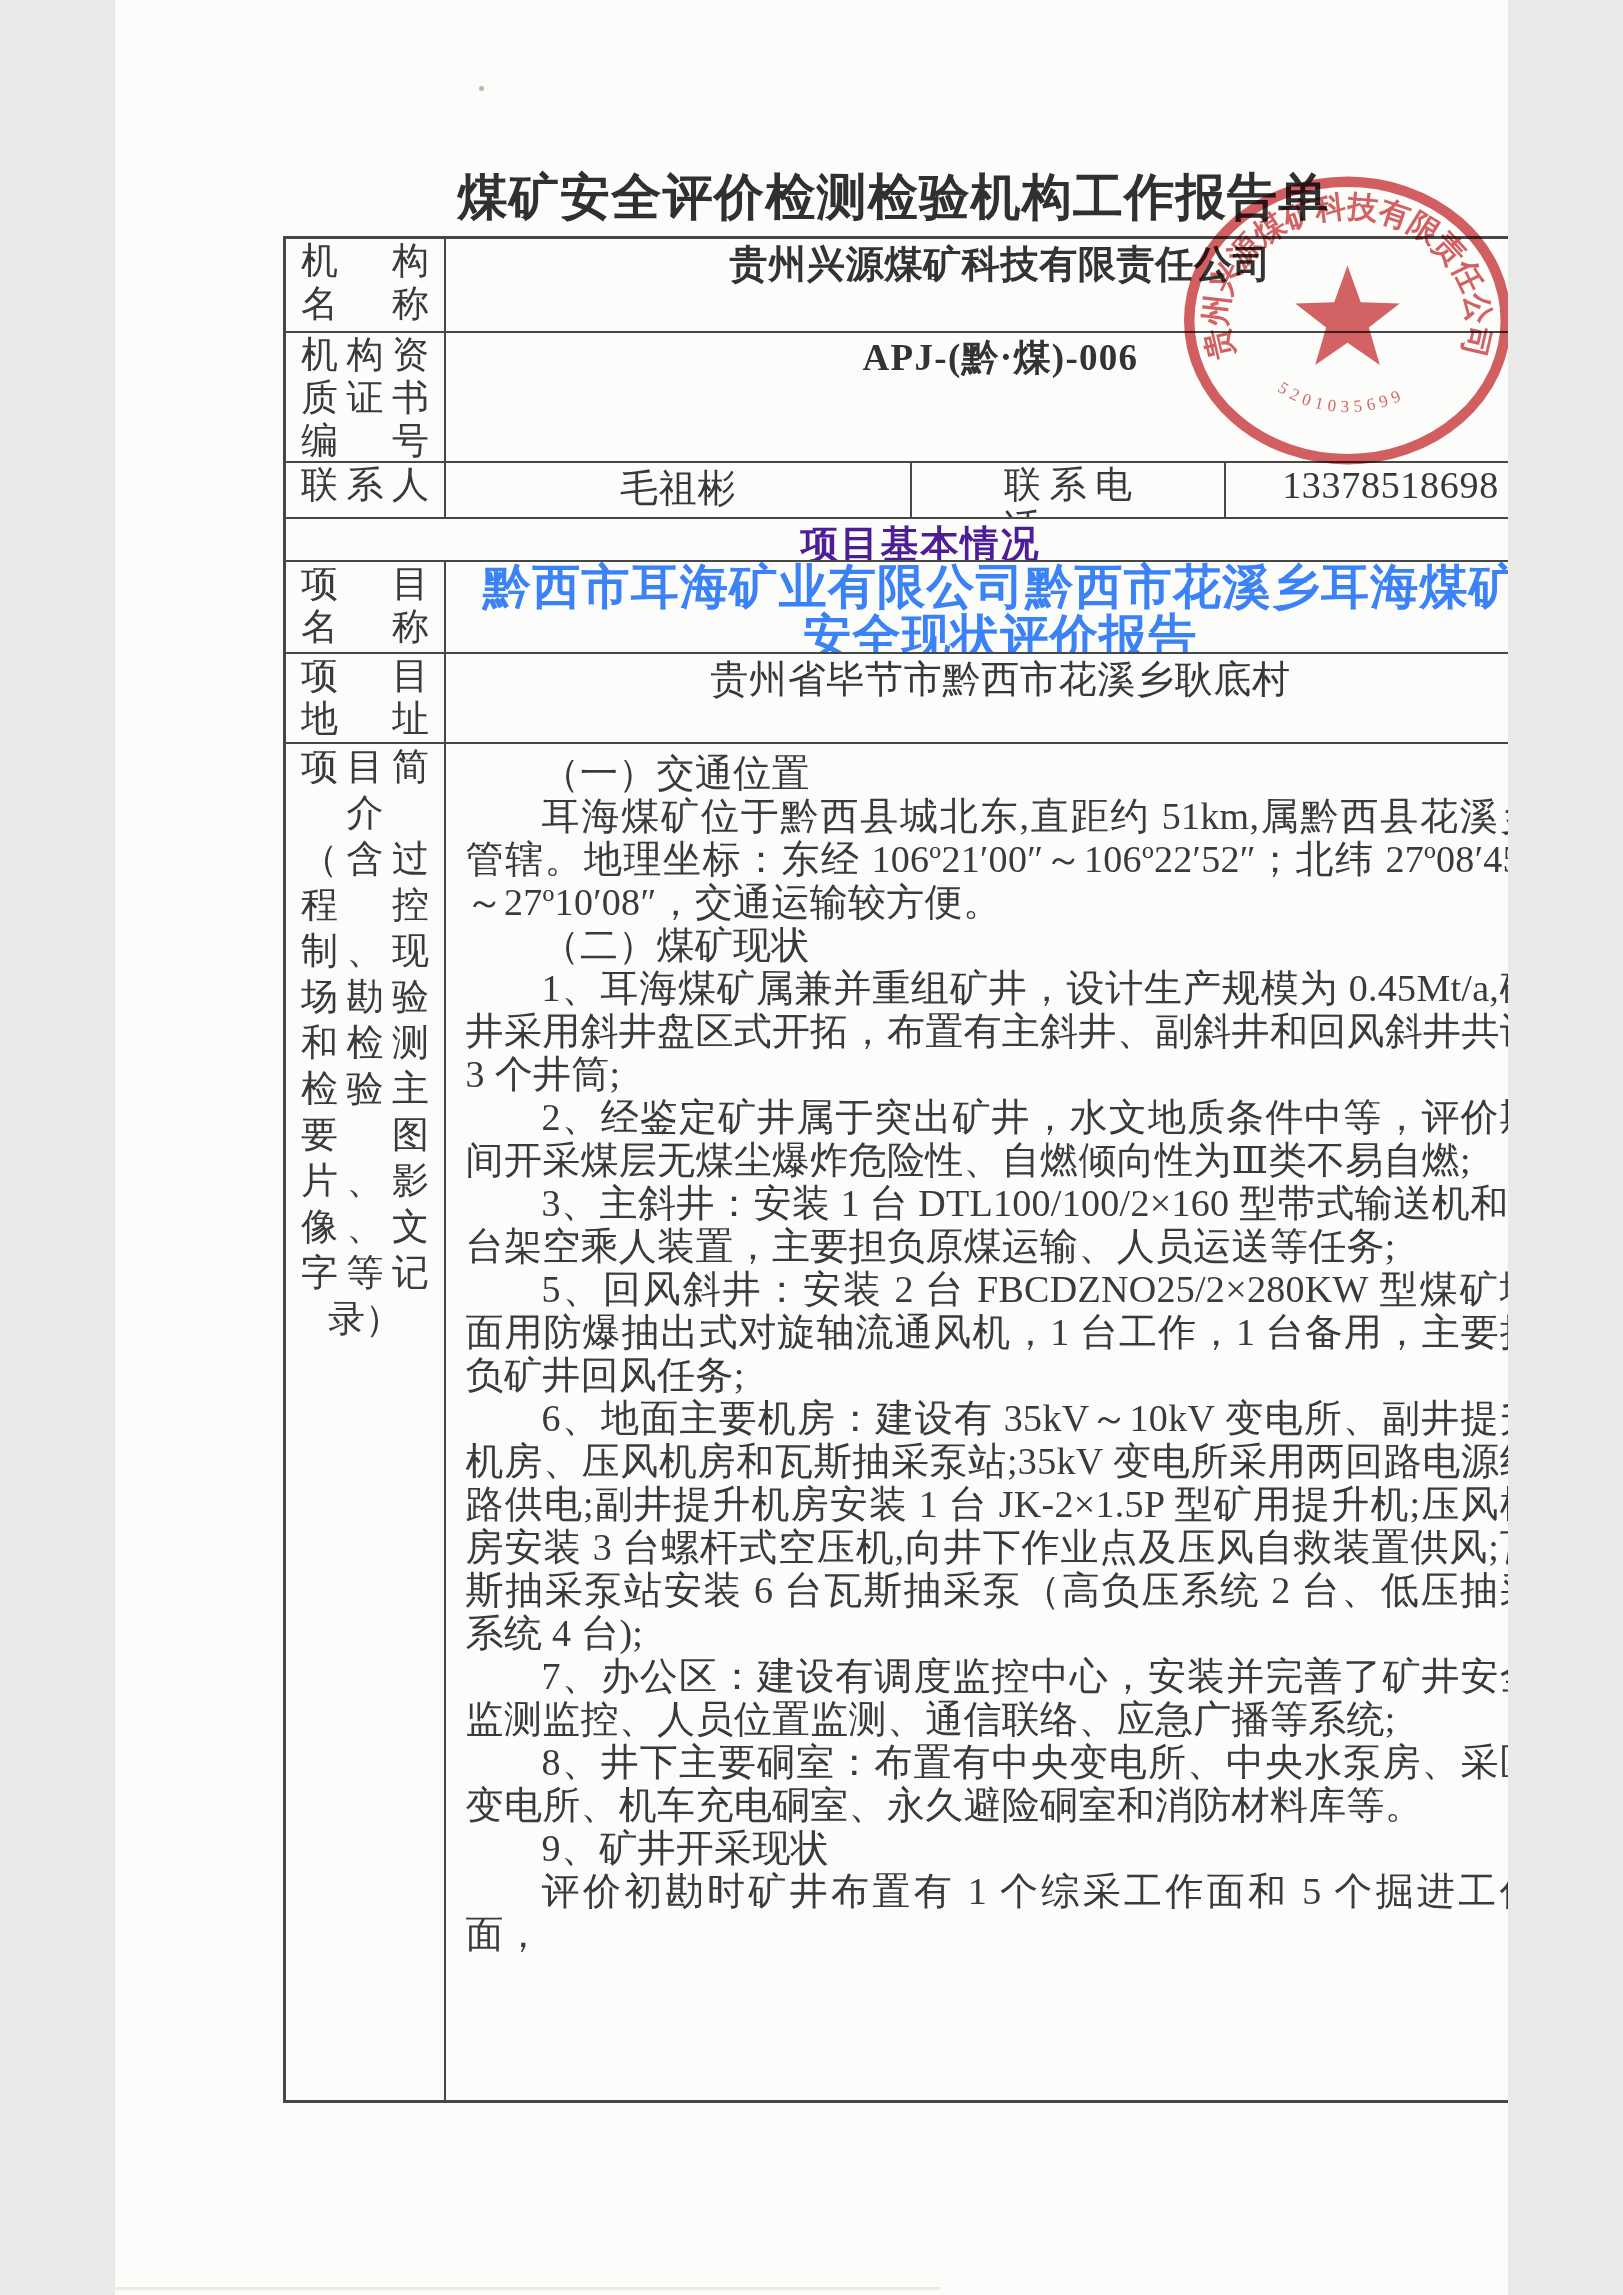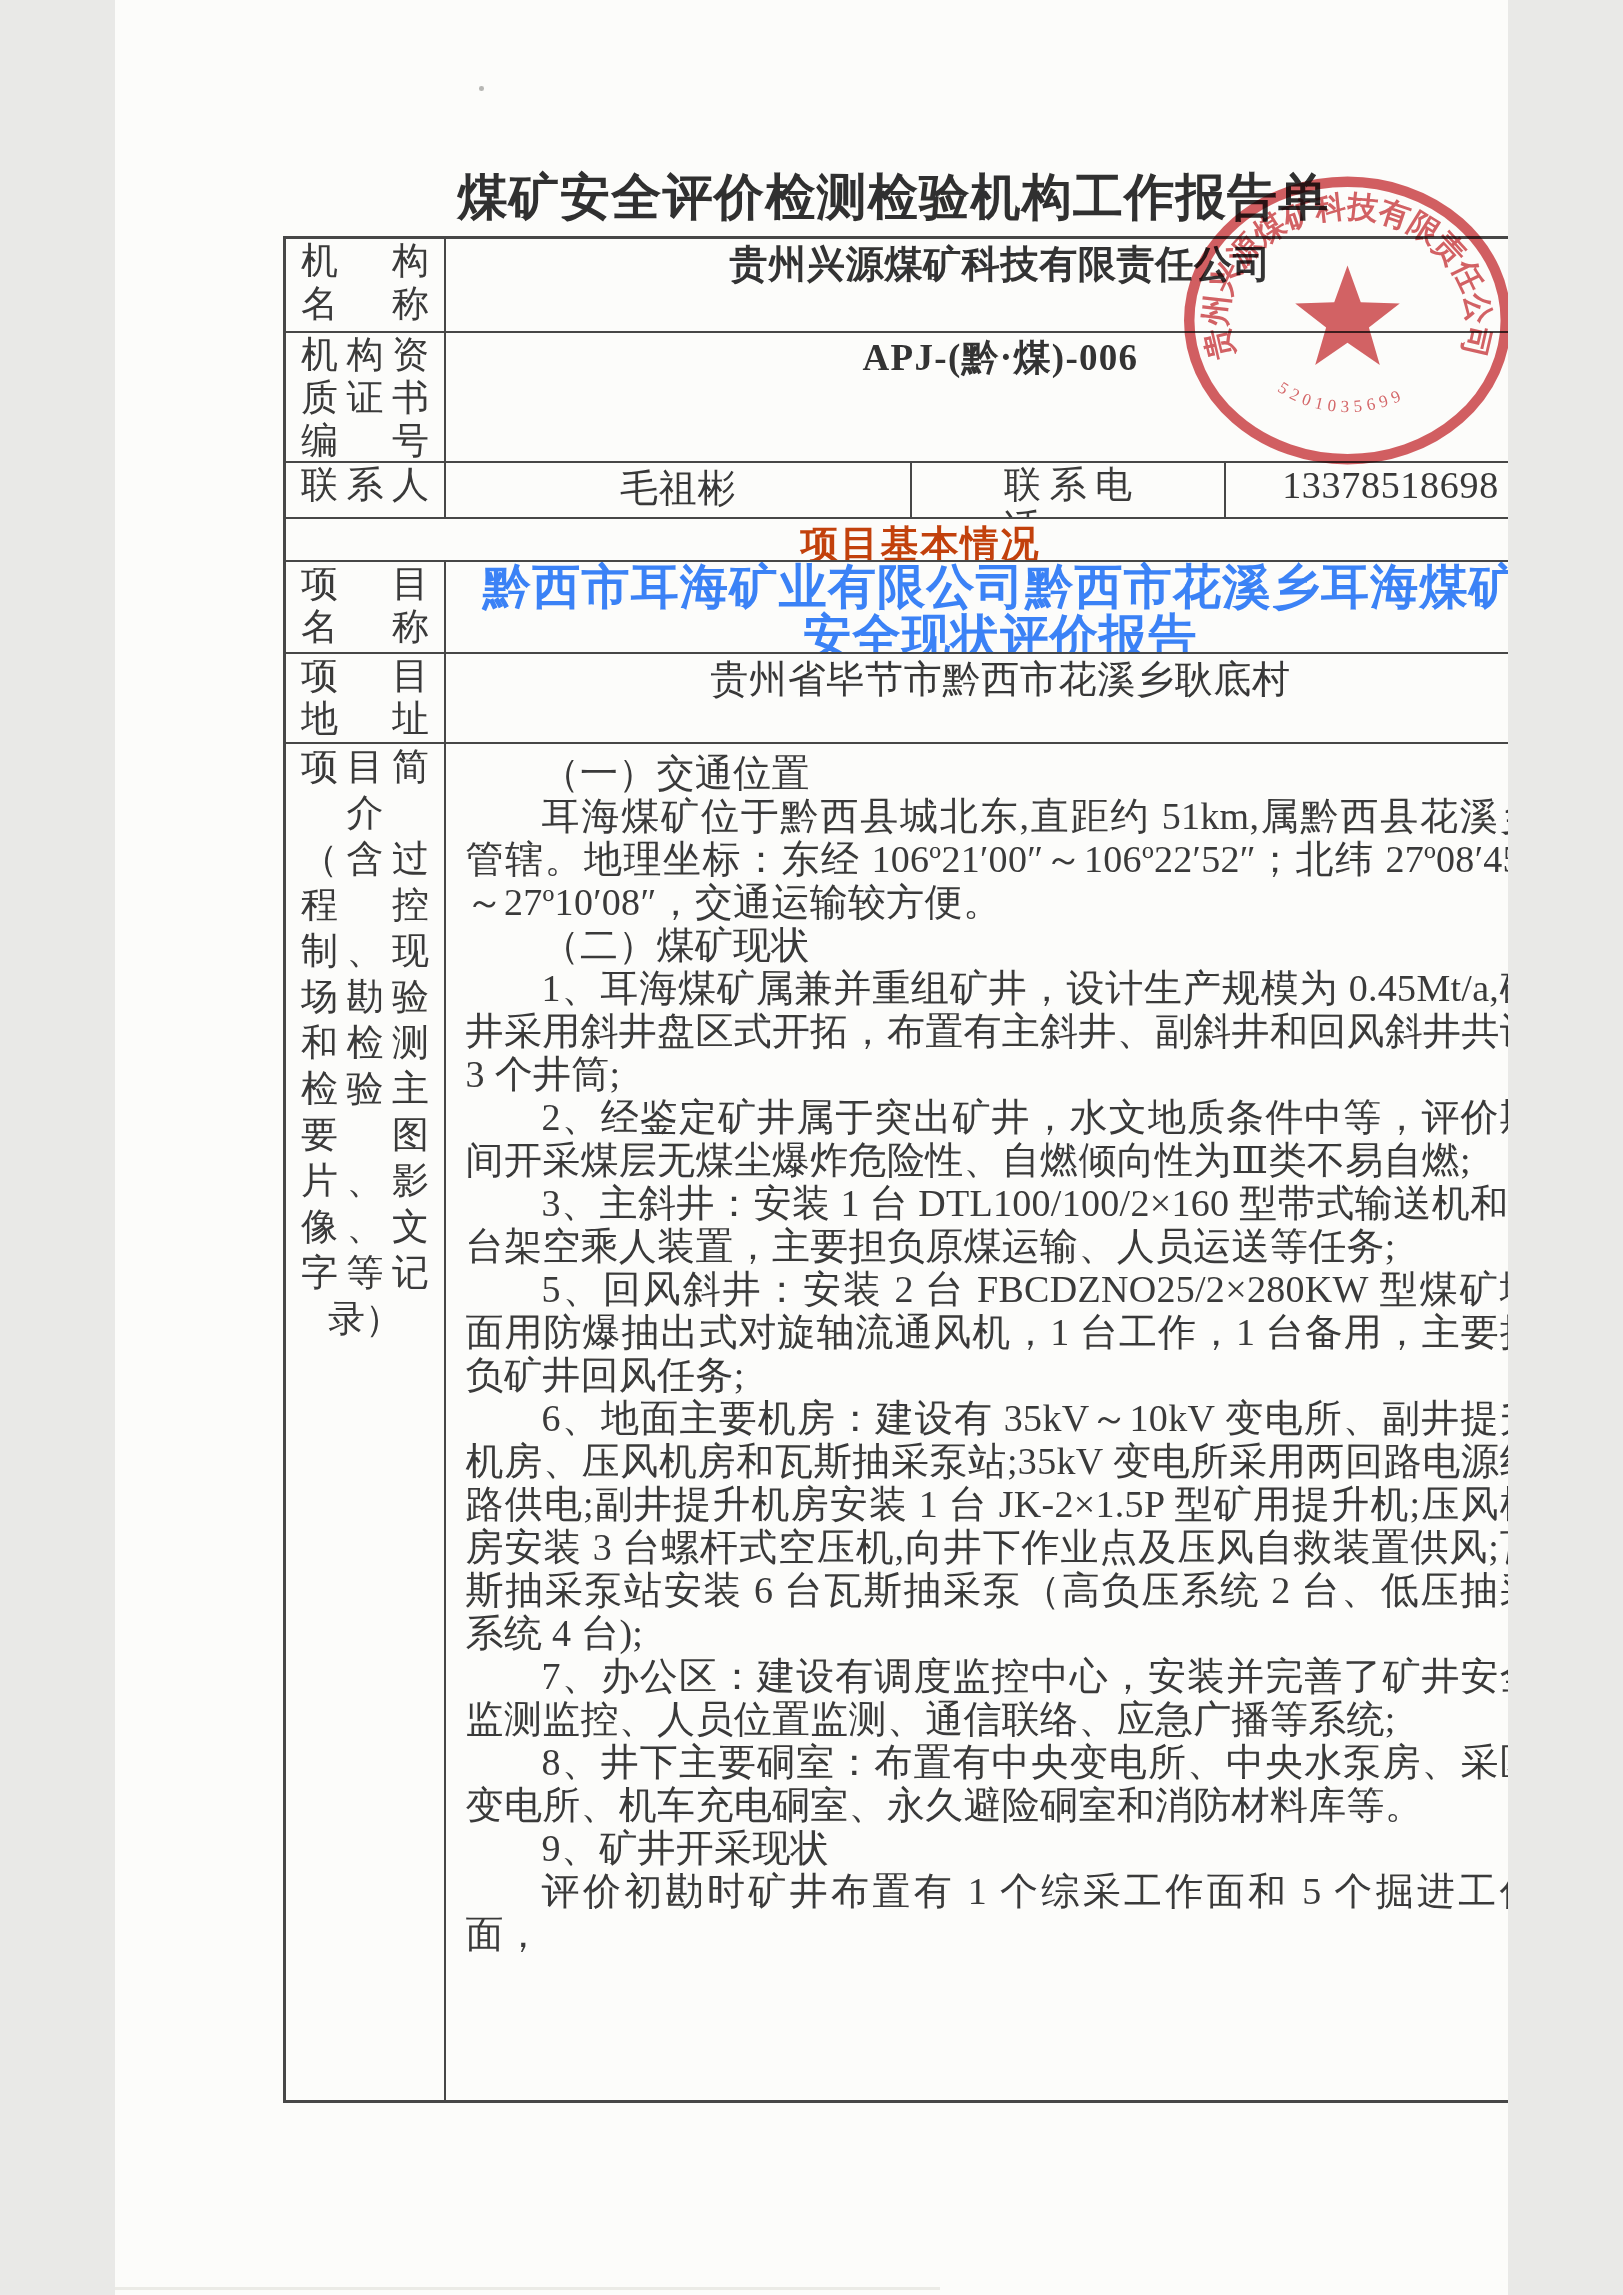--- a/index.html
+++ b/index.html
@@ -30,21 +30,21 @@
   .cell.no-r { border-right:none; }
   .cell.no-b { border-bottom:none; }
   .span3 { grid-column:2 / 5; }
   .span4 { grid-column:1 / 5; }
   .lbl-line { font-size:37px; line-height:43px; color:#3a3a3a; }
   .jlabel { width:128px; text-align:justify; text-align-last:justify; }
   .jlabel.center-last { text-align-last:center; }
   .value-bold { font-size:38px; font-weight:bold; color:#333; letter-spacing:0.7px; text-align:center; }
   .value-reg { font-size:38px; color:#383838; letter-spacing:0.7px; text-align:center; }
   .cert-value { font-size:37px; font-weight:bold; letter-spacing:1.3px; }
-  .section-header { font-size:38px; font-weight:bold; color:#c2410c; letter-spacing:2px; }
+  .section-header { font-size:38px; font-weight:bold; color:#4c1d95; letter-spacing:2px; }
   .pname-line { font-size:48px; font-weight:bold; line-height:50px; text-align:center; color:#3b82f6; letter-spacing:1.3px; }
   .intro-label { line-height:46px; }
   .intro-label .lbl-line { line-height:46px; }
   .intro-body {
     align-items:stretch; justify-content:flex-start;
     padding:7.9px 17px 0 19.6px;
   }
   .intro-body p {
     margin:0; font-size:38px; line-height:43px;
     text-indent:2em; text-align:justify; color:#3a3a3a;

